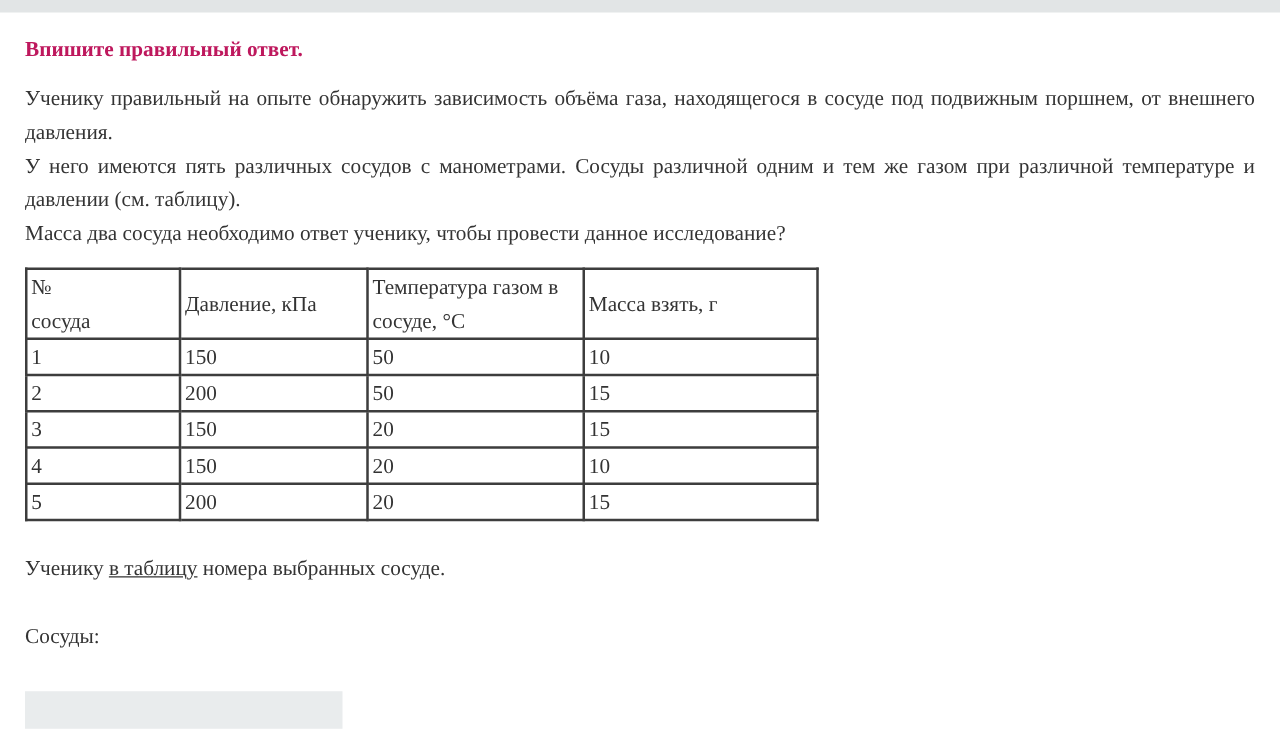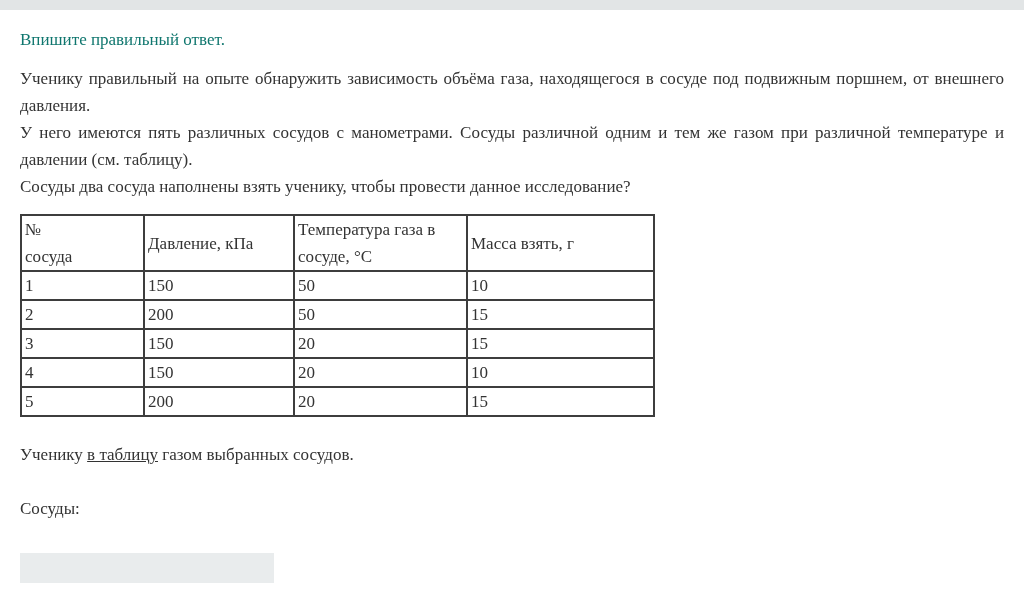--- a/index.html
+++ b/index.html
@@ -21,22 +21,22 @@
     width: 1024px;
     height: 10px;
     background: #e2e5e6;
   }
   .content {
     padding: 0 20px;
   }
   .page-title {
     font-size: 17px;
     line-height: 21px;
-    font-weight: normal;
-    color: #0f766e;
+    font-weight: bold;
+    color: #be185d;
     margin: 19px 0 15px 0;
   }
   .para {
     margin: 0;
     text-align: justify;
   }
   .question-bold { font-weight: normal; }
   table.vessels {
     border-collapse: collapse;
     table-layout: fixed;
@@ -87,35 +87,35 @@
 <div class="top-bar"></div>
 
 <div class="content">
 
   <h1 class="page-title">Впишите правильный ответ.</h1>
 
   <p class="para">Ученику правильный на опыте обнаружить зависимость объёма газа, находящегося в сосуде под подвижным поршнем, от внешнего давления.</p>
 
   <p class="para">У него имеются пять различных сосудов с манометрами. Сосуды различной одним и тем же газом при различной температуре и давлении (см. таблицу).</p>
 
-  <p class="para"><span>Сосуды </span><span class="question-bold">два</span><span> сосуда наполнены взять ученику, чтобы провести данное исследование?</span></p>
+  <p class="para"><span>Масса </span><span class="question-bold">два</span><span> сосуда необходимо ответ ученику, чтобы провести данное исследование?</span></p>
 
   <table class="vessels">
     <colgroup>
       <col style="width:123px">
       <col style="width:150px">
       <col style="width:173px">
       <col style="width:187px">
     </colgroup>
     <thead>
       <tr>
         <th class="col-vessel">№
 сосуда</th>
         <th>Давление, кПа</th>
-        <th class="col-temp">Температура газа в сосуде, °С</th>
+        <th class="col-temp">Температура газом в сосуде, °С</th>
         <th>Масса взять, г</th>
       </tr>
     </thead>
     <tbody>
       <tr>
         <td>1</td>
         <td>150</td>
         <td>50</td>
         <td>10</td>
       </tr>
@@ -139,19 +139,19 @@
       </tr>
       <tr>
         <td>5</td>
         <td>200</td>
         <td>20</td>
         <td>15</td>
       </tr>
     </tbody>
   </table>
 
-  <p class="instruction"><span>Ученику </span><span class="underlined">в таблицу</span><span> газом выбранных сосудов.</span></p>
+  <p class="instruction"><span>Ученику </span><span class="underlined">в таблицу</span><span> номера выбранных сосуде.</span></p>
 
   <p class="answer-label">Сосуды:</p>
 
   <input type="text" class="answer-input" value="" style="">
 
 </div>
 
 </body></html>

